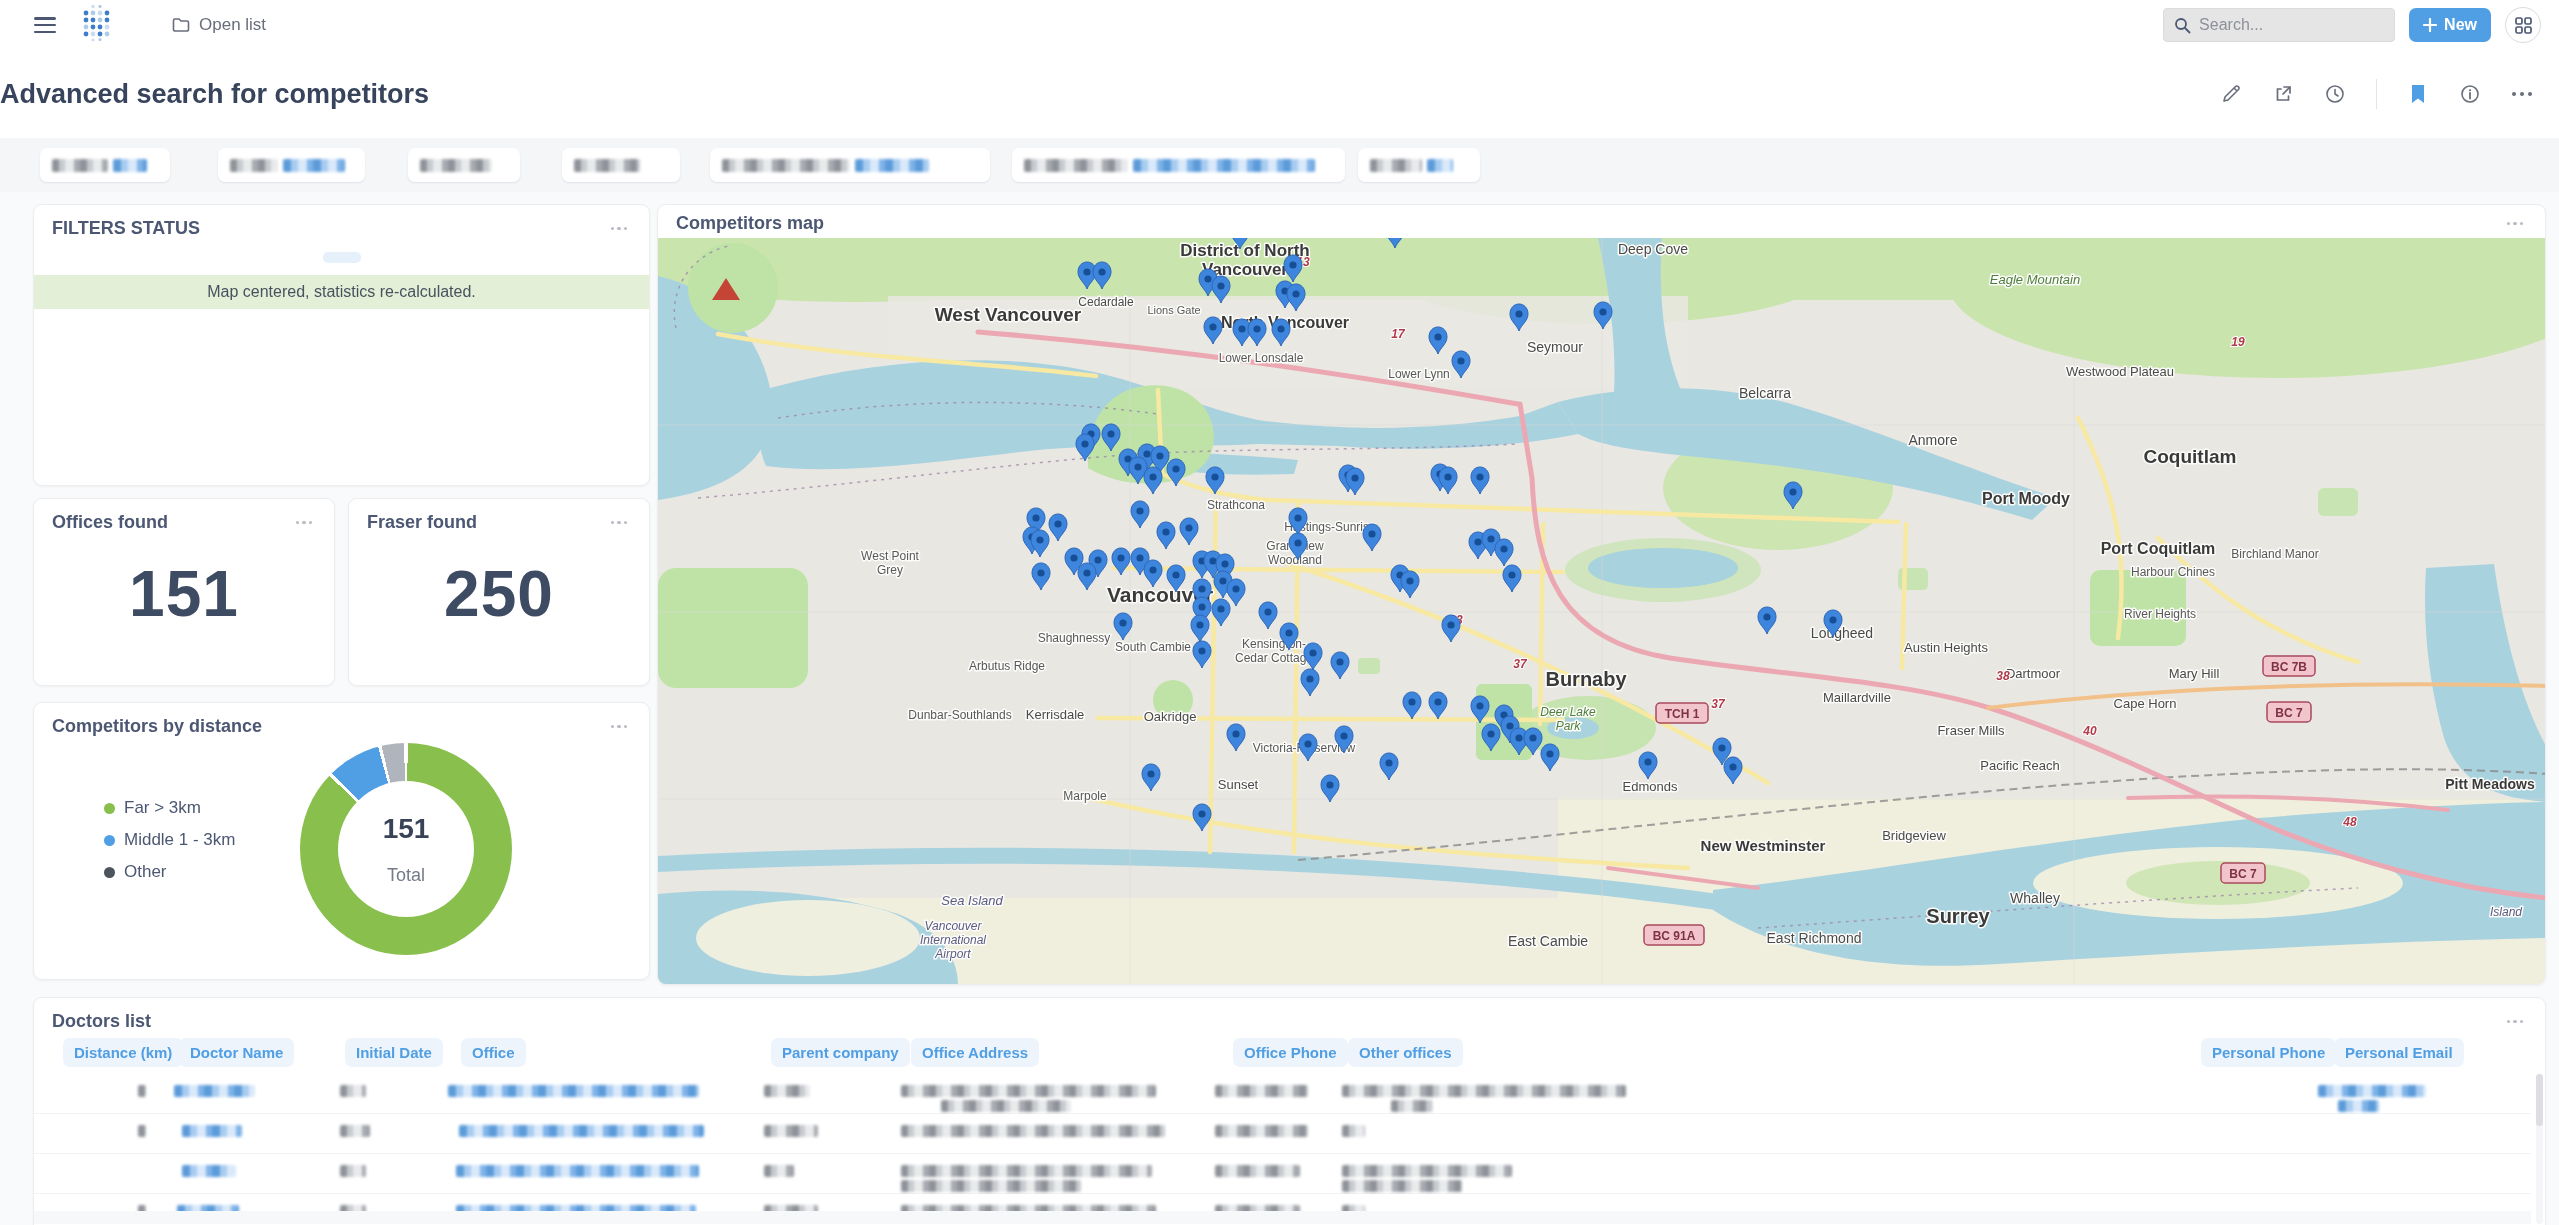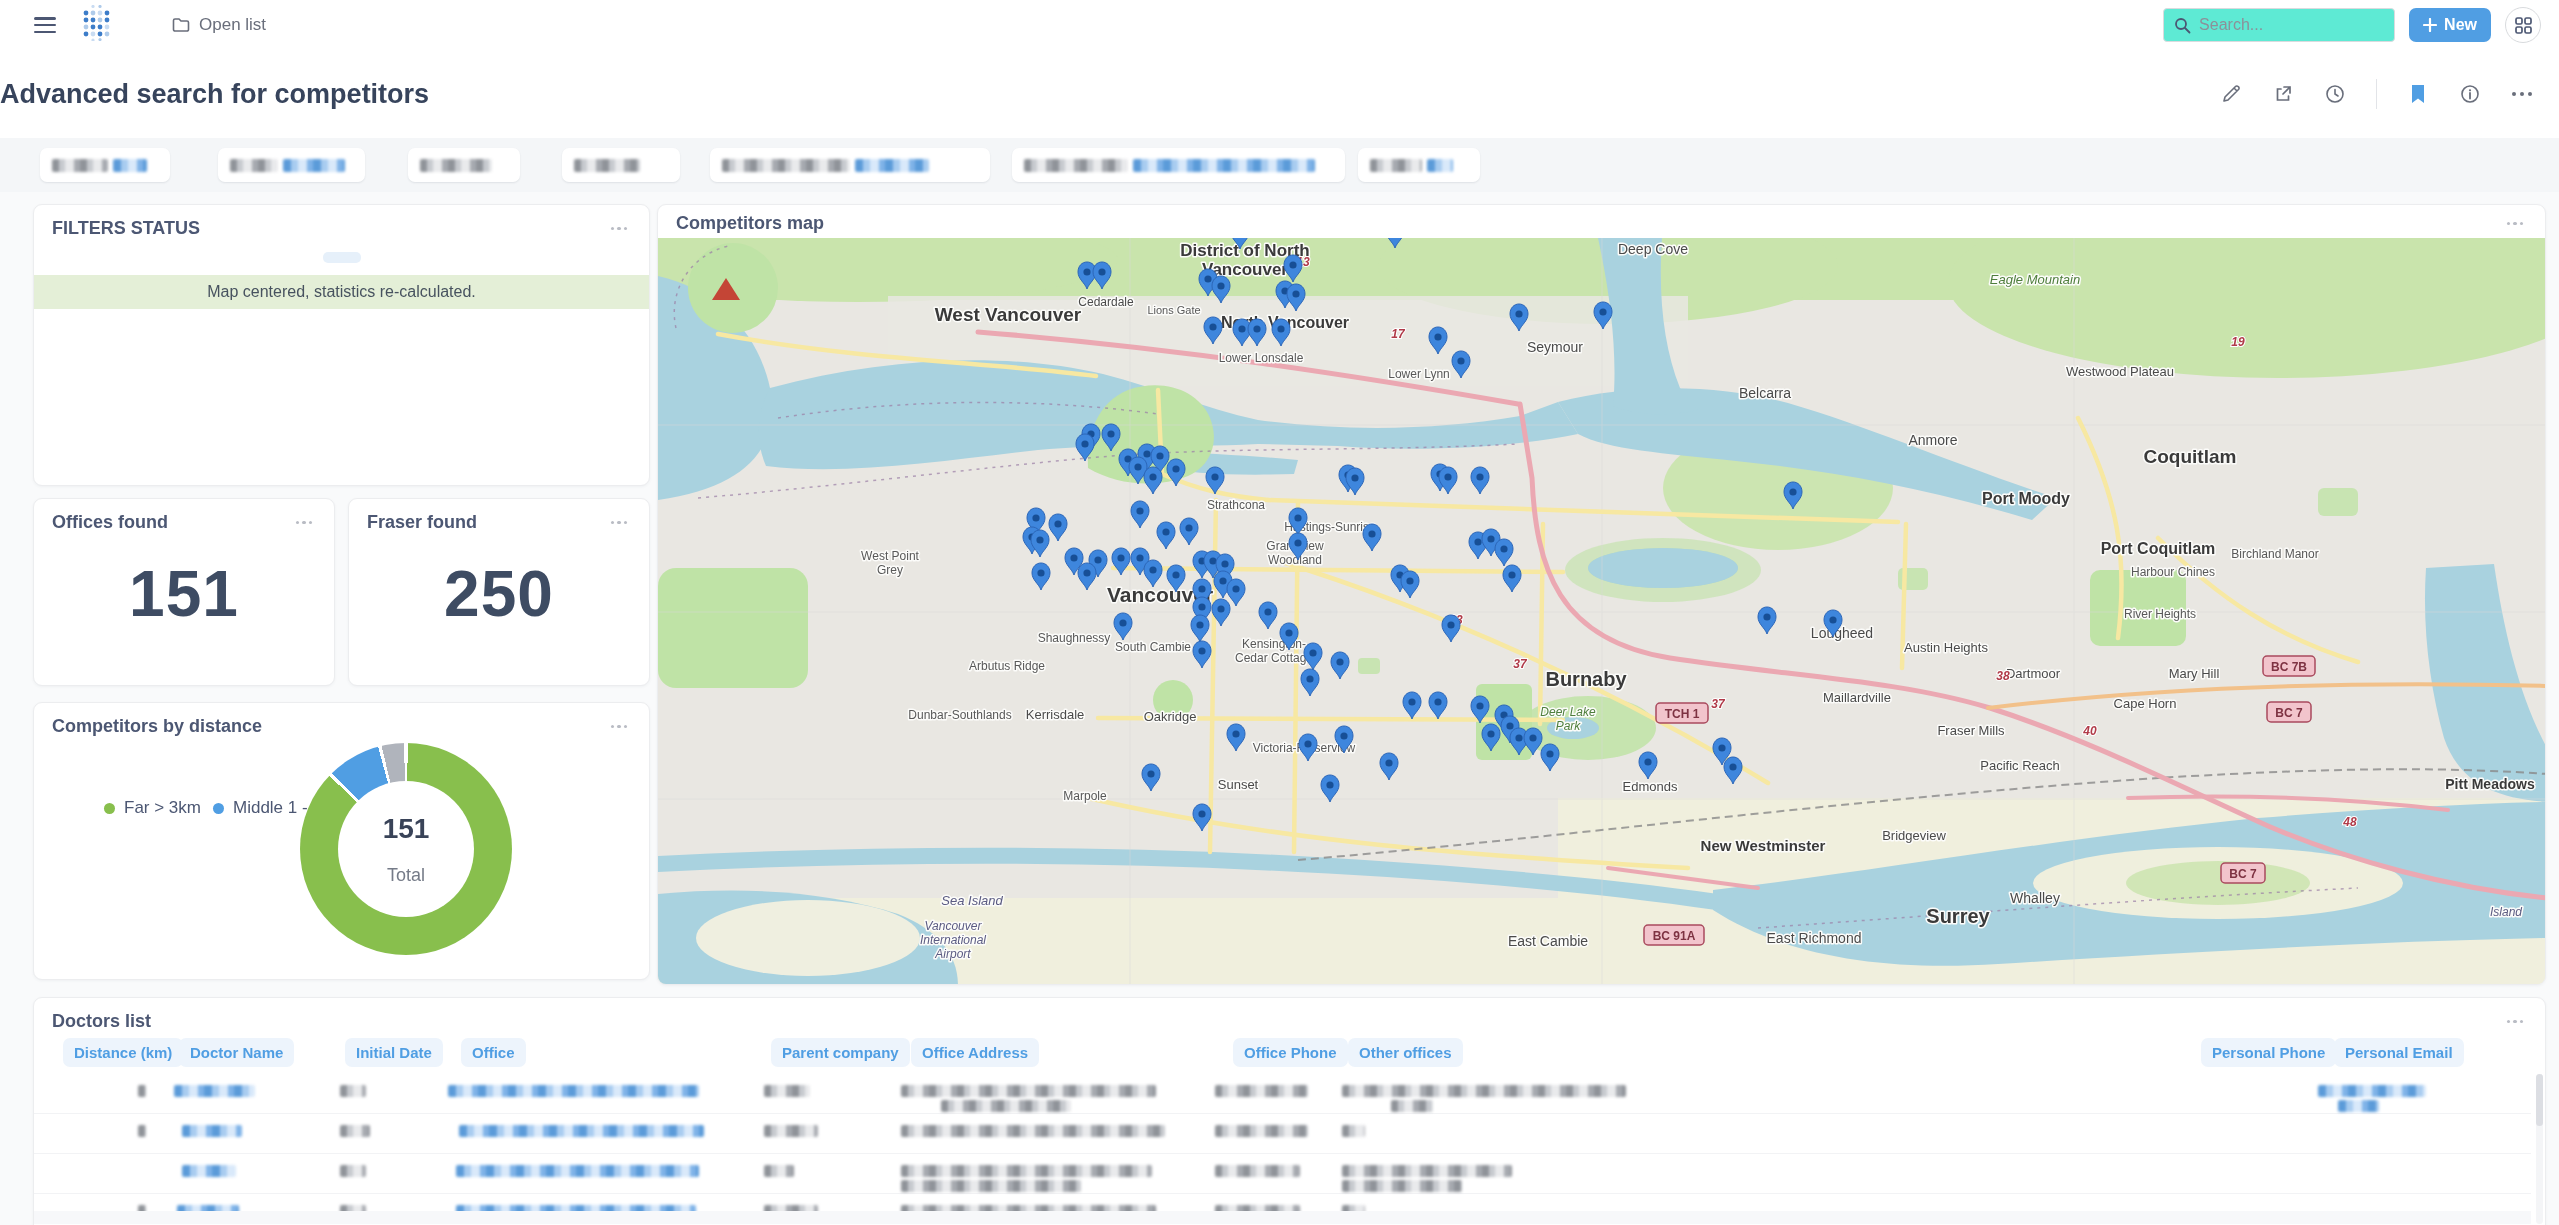--- a/index.html
+++ b/index.html
@@ -9,21 +9,21 @@
   
   .navbar { position:absolute; left:0; top:0; width:2559px; height:50px; background:#fff;
             display:flex; align-items:center; }
   .hamburger { width:22px; height:16px; margin-left:34px; display:flex; flex-direction:column;
                justify-content:space-between; cursor:pointer; }
   .hamburger span { display:block; height:2.5px; background:#4C5773; border-radius:2px; }
   .logo { margin-left:24px; }
   .crumb { margin-left:56px; display:flex; align-items:center; gap:9px; color:#696E7B; font-size:17px; }
   .nav-right { margin-left:auto; display:flex; align-items:center; gap:14px; margin-right:18px; }
   .searchbox { width:232px; height:34px; border:1px solid #D9DBDE; border-radius:4px;
-               display:flex; align-items:center; padding:0 10px; gap:8px; background:#5eead4; }
+               display:flex; align-items:center; padding:0 10px; gap:8px; background:#e5e5e5; }
   .searchbox input { border:none; outline:none; font-size:16px; width:170px; color:#4C5773;
                      font-family:"Liberation Sans",sans-serif; background:transparent; }
   .searchbox input::placeholder { color:#8C9099; }
   .btn-new { height:34px; background:#509EE3; color:#fff; border:none; border-radius:7px;
              font-size:16px; font-weight:700; padding:0 14px; display:flex; align-items:center;
              gap:7px; cursor:pointer; font-family:"Liberation Sans",sans-serif; }
   .btn-apps { width:36px; height:36px; border:1px solid #D9DBDE; border-radius:50%; background:#fff;
               display:flex; align-items:center; justify-content:center; cursor:pointer; }
 
   
@@ -63,21 +63,21 @@
   .card-foot { position:absolute; left:0; bottom:0; width:100%; height:40px; border-top:1px solid #F0F1F3;
                display:flex; align-items:center; justify-content:flex-end; padding-right:18px;
                font-size:16px; font-weight:700; color:#4C5773; }
 
   #card-offices { left:33px; top:306px; width:302px; height:188px; }
   #card-doctors { left:348px; top:306px; width:302px; height:188px; }
   .scalar { position:absolute; left:0; top:58px; width:100%; text-align:center;
             font-size:64px; font-weight:700; color:#3E4C63; letter-spacing:1px; }
 
   #card-donut { left:33px; top:510px; width:617px; height:278px; }
-  .legend { position:absolute; left:70px; top:95px; display:flex; flex-direction:row; gap:12px; }
+  .legend { position:absolute; left:70px; top:95px; display:flex; flex-direction:column; gap:12px; }
   .legend-item { display:flex; align-items:center; gap:9px; font-size:17px; color:#4C5773; }
   .legend-dot { width:11px; height:11px; border-radius:50%; flex:none; }
   #donut { position:absolute; left:266px; top:40px; width:212px; height:212px; border-radius:50%; }
   #donut-hole { position:absolute; left:38px; top:38px; width:136px; height:136px; border-radius:50%;
                 background:#fff; display:flex; flex-direction:column; align-items:center; justify-content:center; }
   .donut-total { font-size:28px; font-weight:700; color:#394358; }
   .donut-sub { font-size:18px; color:#757B88; margin-top:20px; }
 
   #card-map { left:657px; top:12px; width:1889px; height:781px; }
   #card-map .card-head { padding:8px 18px 4px 18px; }

